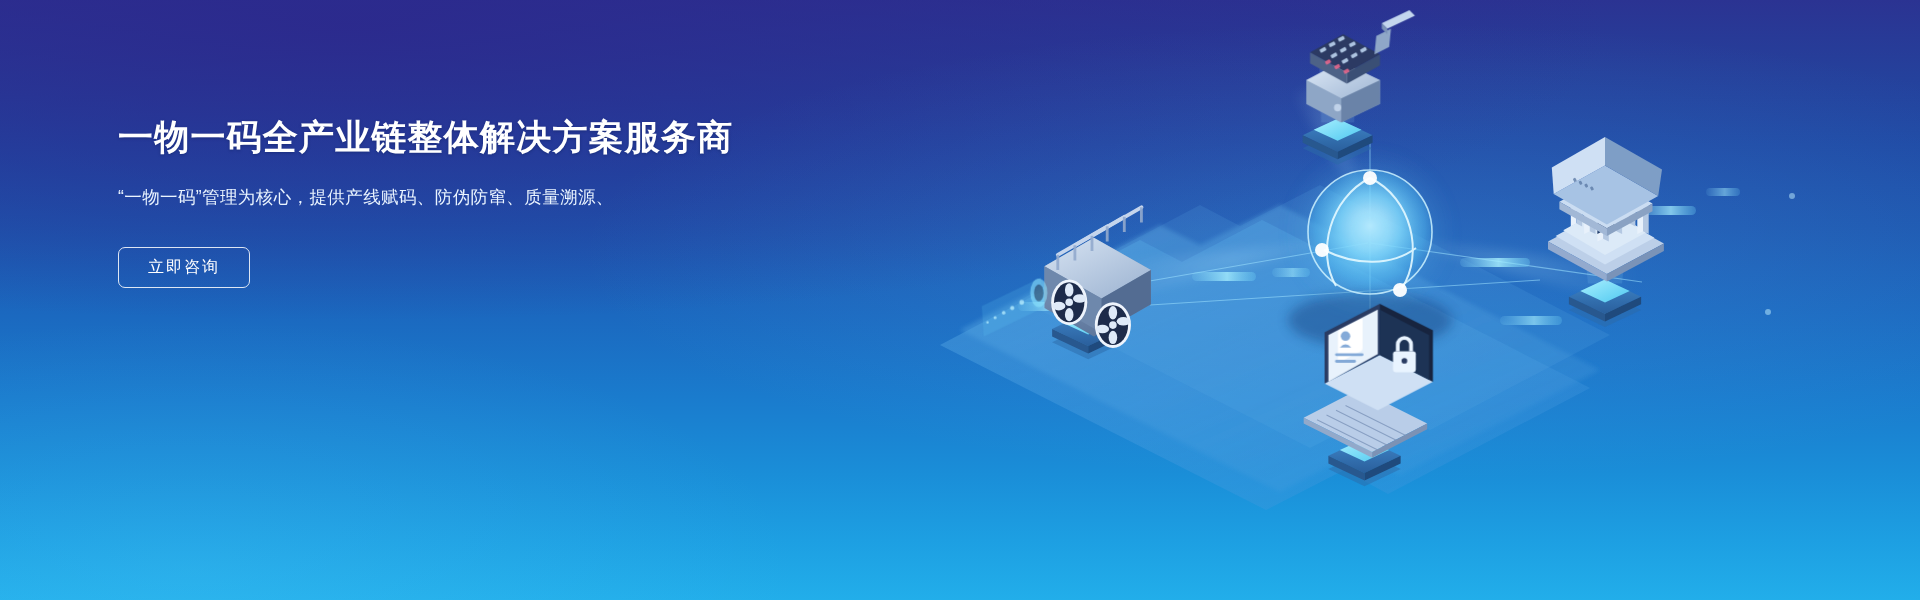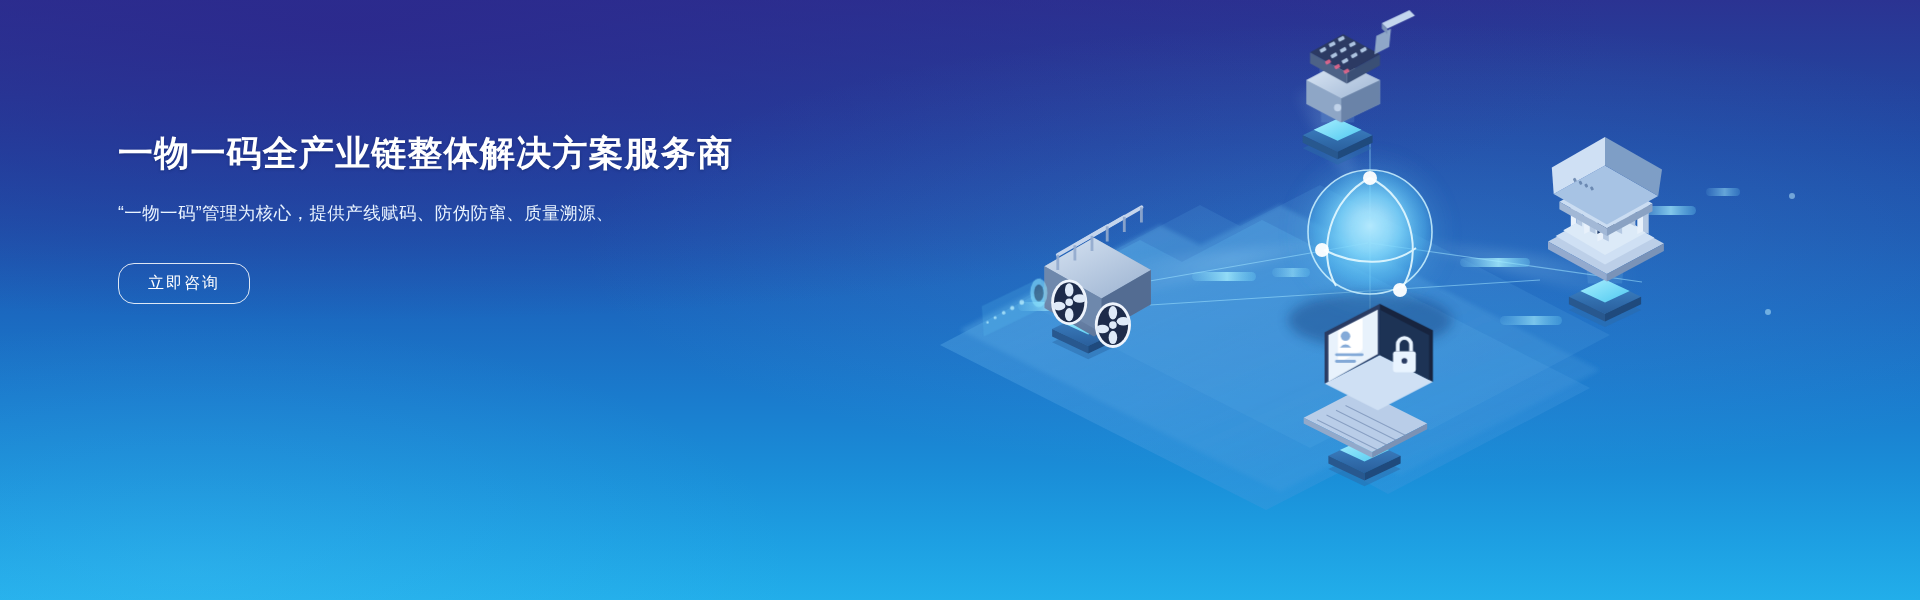--- a/index.html
+++ b/index.html
@@ -36,21 +36,21 @@
     background:
       radial-gradient(60% 55% at 72% 42%, rgba(110,200,255,0.16) 0%, rgba(110,200,255,0) 70%),
       radial-gradient(45% 60% at 10% 95%, rgba(90,210,255,0.18) 0%, rgba(90,210,255,0) 70%);
     pointer-events: none;
   }
 
   
   .copy {
     position: absolute;
     left: 118px;
-    top: 132px;
+    top: 116px;
     width: 700px;
   }
   .headline {
     margin: 0;
     color: #ffffff;
     font-size: 35px;
     font-weight: 700;
     letter-spacing: 1.2px;
     line-height: 1.2;
     white-space: nowrap;
@@ -68,21 +68,21 @@
   .subcopy .line { display: block; white-space: nowrap; }
 
   .cta {
     display: inline-flex;
     align-items: center;
     justify-content: center;
     margin-top: 32px;
     width: 132px;
     height: 41px;
     border: 1px solid rgba(255,255,255,0.85);
-    border-radius: 16px;
+    border-radius: 7px;
     background: transparent;
     color: #ffffff;
     font-family: "Liberation Sans", "DejaVu Sans", sans-serif;
     font-size: 16px;
     letter-spacing: 2px;
     cursor: pointer;
   }
 
   
   .art {

